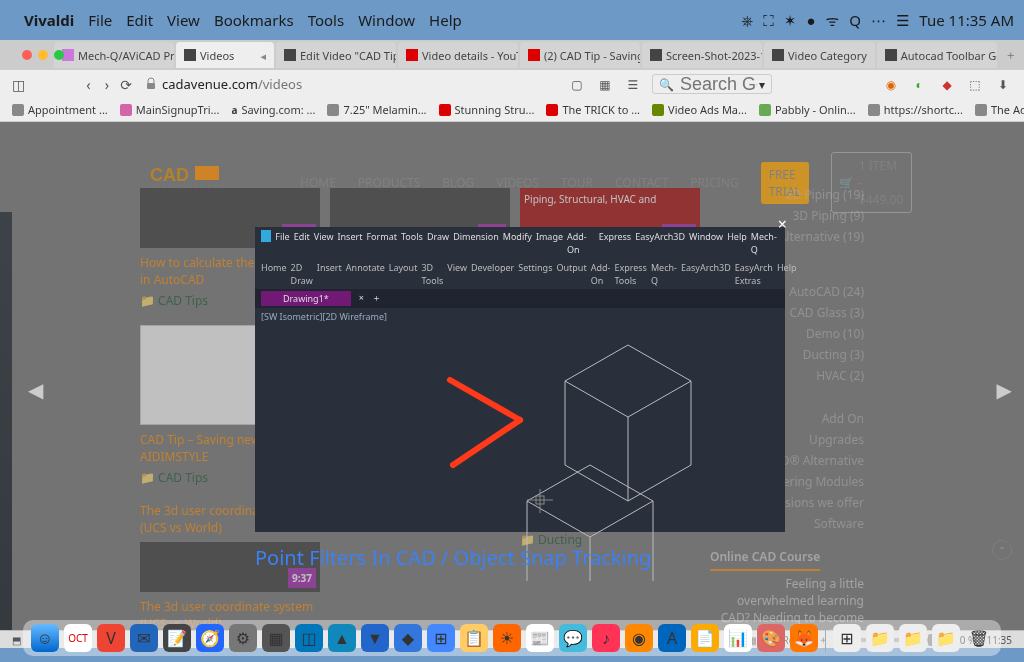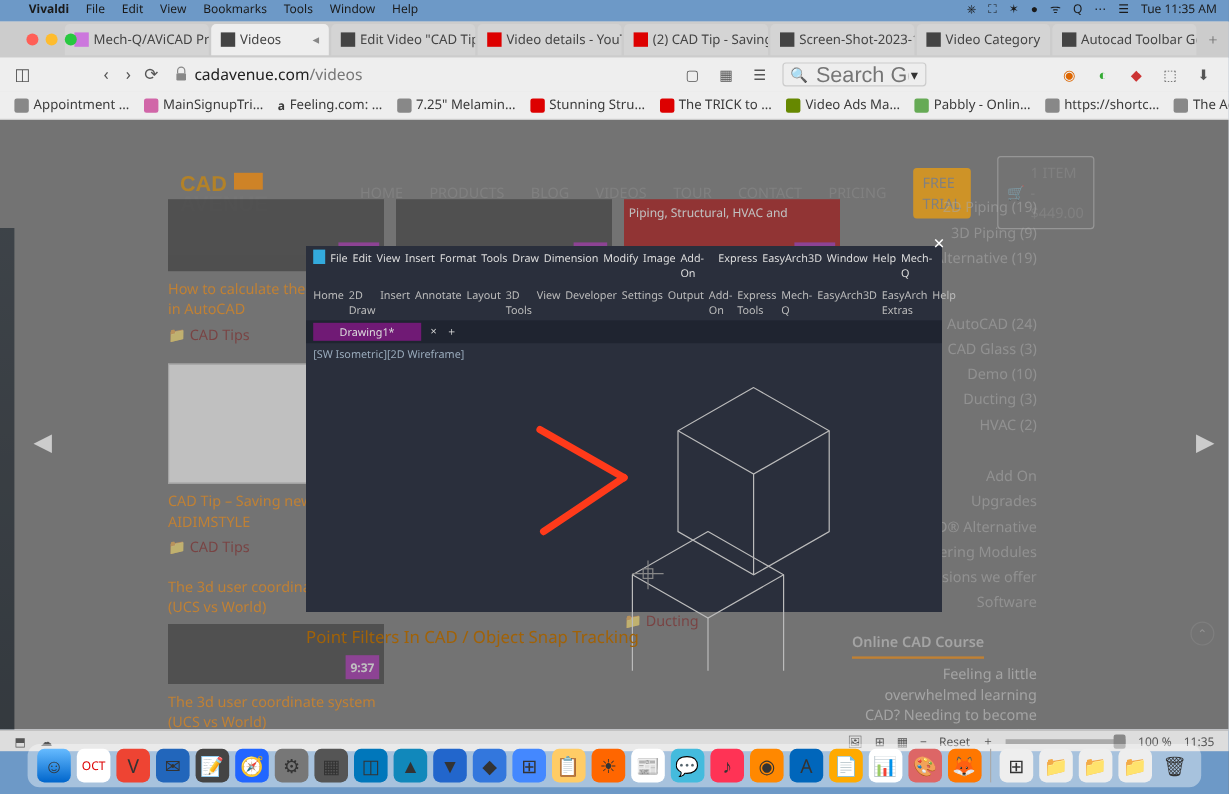--- a/index.html
+++ b/index.html
@@ -1,17 +1,17 @@
 <!DOCTYPE html>
 <html><head>
   <meta charset="utf-8">
   <style>
     * { box-sizing: border-box; }
     body { margin:0; font-family:-apple-system,system-ui,sans-serif; font-size:12px; width:1024px; height:662px; overflow:hidden; background:#6d99c7; color:#333; }
-    .menubar { display:flex; align-items:flex-start; height:18px; padding:0 10px; background:#6d99c7; gap:14px; font-size:10px; color:#1a1a1a; }
+    .menubar { display:flex; align-items:center; height:40px; padding:0 10px; background:#6d99c7; gap:14px; font-size:15px; color:#1a1a1a; }
     .apple-logo { font-size:14px; }
     .mb-right { margin-left:auto; display:flex; gap:10px; align-items:center; }
     .browser { height:590px; background:#e0e0e0; position:relative; }
     .traffic { position:absolute; left:22px; top:10px; display:flex; gap:6px; }
     .t-dot { width:10px; height:10px; border-radius:50%; }
     .tabstrip { display:flex; height:30px; align-items:center; background:#ccc; padding-left:54px; overflow:hidden; }
     .tab { display:flex; align-items:center; height:26px; padding:0 8px; background:#d4d4d4; border-radius:4px 4px 0 0; font-size:11px; color:#444; margin-right:2px; white-space:nowrap; overflow:hidden; min-width:98px; max-width:120px; cursor:pointer; }
     .tab.active { background:#eee; }
     .tabicon { width:12px; height:12px; margin-right:4px; flex:0 0 auto; }
     .close-t { margin-left:auto; opacity:.6; }
@@ -31,30 +31,30 @@
     .site-header { position:absolute; top:30px; left:150px; right:150px; display:flex; align-items:center; opacity:.65; }
     .logo { display:flex; align-items:center; gap:4px; }
     .nav-menu { margin-left:auto; display:flex; gap:22px; align-items:center; font-size:12px; color:#888; }
     .free { background:#ffa500; padding:4px 8px; border-radius:3px; }
     .cart { display:flex; align-items:center; gap:4px; border:1px solid #aaa; padding:4px 8px; border-radius:3px; }
     .content { position:absolute; top:60px; left:140px; right:160px; display:flex; gap:10px; opacity:.55; }
     .vid-col { width:180px; color:#ddd; font-size:12px; }
     .thumb { width:180px; height:60px; background:#333; position:relative; margin-top:6px; }
     .dur { position:absolute; right:4px; bottom:4px; background:#a21caf; color:#fff; font-size:10px; padding:3px 4px;font-weight:bold; }
     .vid-title { color:#ff8c00; margin-top:6px; }
-    .cat { color:#7f1d1d; margin-top:4px; }
+    .cat { color:#14532d; margin-top:4px; }
     .sidebar { width:200px; color:#ddd; font-size:12px; margin-left:auto; }
     .side-line { margin:4px 0; color:#aaa;text-align:right; }
     .side-head { color:#ccc; font-weight:600; margin-top:16px; border-bottom:2px solid #ff8c00; padding-bottom:4px; width:fit-content; }
     .lightbox { position:absolute; top:105px; left:255px; width:530px; height:305px; background:#2a2f3c; color:#ddd; }
     .lb-close { position:absolute; right:-2px; top:-14px; color:#fff; font-size:16px; cursor:pointer; }
     .lb-menus { display:flex; gap:4px; padding:3px 6px; font-size:9px; color:#ddd; }
     .lb-sub { display:flex; gap:4px; padding:2px 6px; font-size:9px; color:#bbb; }
     .lb-body { position:relative; height:256px; }
-    .lb-caption { position:absolute; left:255px; top:422px; color:#a16207; font-size:14px; }
+    .lb-caption { position:absolute; left:255px; top:422px; color:#3b82f6; font-size:20px; }
     .prevnext { position:absolute; top:50%; font-size:20px; color:#ccc; cursor:pointer; z-index:2; }
     .zoom-bar { height:18px; background:#ddd; display:flex; align-items:center; padding:0 12px; gap:12px; font-size:10px; color:#555; border-top:1px solid #bbb;}
     .zoom-right { margin-left:auto; display:flex; align-items:center; gap:10px; }
     .slider { width:100px; height:4px; background:#aaa; position:relative; }
     .slider::after { content:''; position:absolute; right:0; top:-4px; width:10px; height:12px; background:#888; border-radius:2px; }
     .dock { position:absolute; bottom:6px; left:50%; transform:translateX(-50%); display:flex; gap:5px; padding:4px 8px; background:rgba(255,255,255,.4); border-radius:10px; }
     .dock-item { width:28px; height:28px; border-radius:6px; display:flex; align-items:center; justify-content:center; font-size:16px; }
     .left-thumbnail { position:absolute; left:0; top:90px; width:12px; height:510px; background:linear-gradient(#567,#345); opacity:.7; }
     svg { overflow:visible; }
   </style>
@@ -164,21 +164,21 @@
     <div class="bm">
         <span class="bm-ico" style="background:#888"></span>
         <span>Appointment ...</span>
       </div>
     <div class="bm">
         <span class="bm-ico" style="background:#d166a8"></span>
         <span>MainSignupTri...</span>
       </div>
     <div class="bm">
         <b style="font-size:10px">a</b>
-        <span>Feeling.com: ...</span>
+        <span>Saving.com: ...</span>
       </div>
     <div class="bm">
         <span class="bm-ico" style="background:#888"></span>
         <span>7.25" Melamin...</span>
       </div>
     <div class="bm">
         <span class="bm-ico" style="background:#d00"></span>
         <span>Stunning Stru...</span>
       </div>
     <div class="bm">

